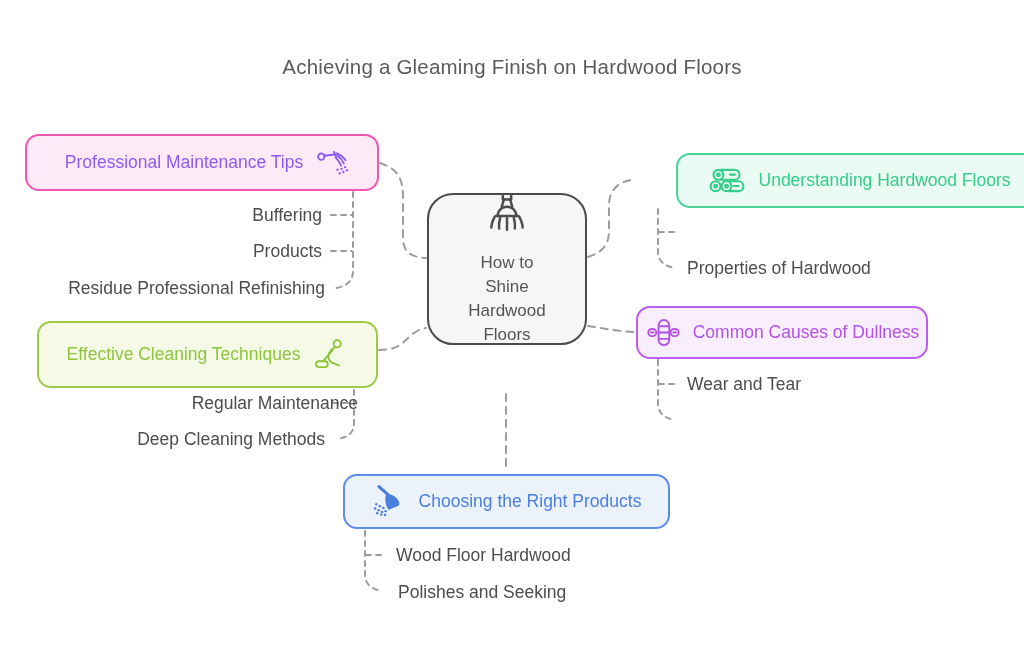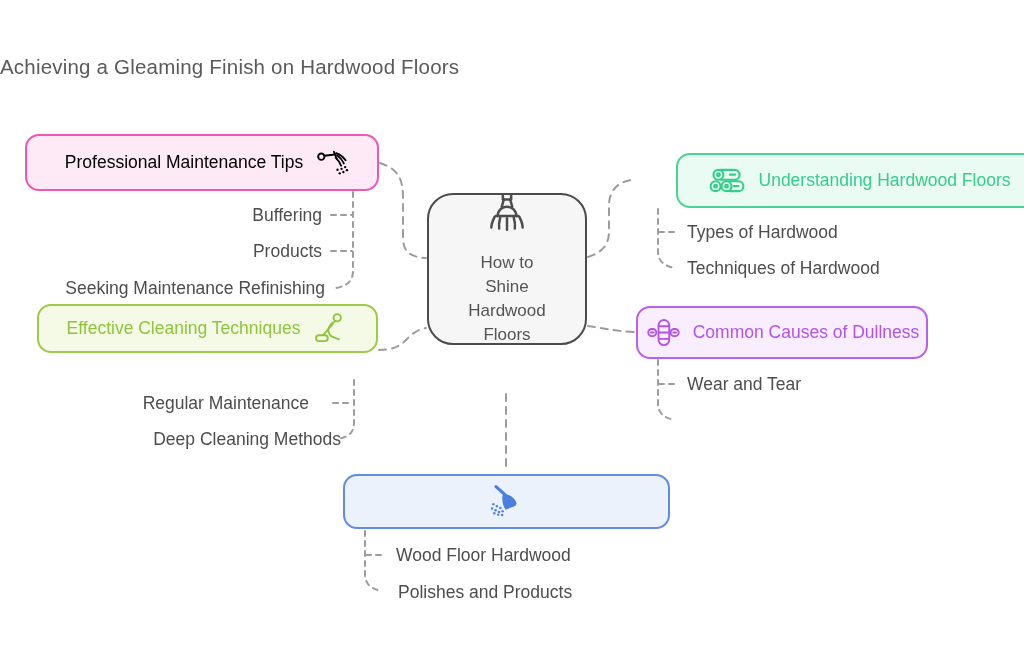--- a/index.html
+++ b/index.html
@@ -1,31 +1,31 @@
 <!DOCTYPE html>
 <html><head>
 <meta charset="utf-8">
 <style>
   html,body{margin:0;padding:0;background:#ffffff;}
   .canvas{
     position:relative;width:1024px;height:653px;background:#ffffff;overflow:hidden;
     font-family:"Liberation Sans", sans-serif;
   }
   .title{
-    position:absolute;top:55px;left:0;width:100%;
+    position:absolute;top:55px;left:0;width:100%;text-align:center;
     font-size:20.5px;font-weight:400;color:#595a5c;letter-spacing:.2px;
   }
   svg.connectors{position:absolute;left:0;top:0;width:1024px;height:653px;pointer-events:none;}
   .branch-box{
     position:absolute;display:flex;align-items:center;justify-content:center;
     gap:12px;border-radius:14px;border:2px solid;box-sizing:border-box;
     font-size:17.5px;font-weight:400;white-space:nowrap;
   }
   .branch-box .bicon{display:flex;align-items:center;}
-  .pink  {border-color:#ee58b2;background:#fdeaf6;color:#000000;padding-left:12px;}
+  .pink  {border-color:#ee58b2;background:#fdeaf6;color:#8b5cf6;padding-left:12px;}
   .lime  {border-color:#9bcb47;background:#f4fae6;color:#8fc43c;}
   .emerald{border-color:#49d395;background:#eafbf3;color:#35cd8a;margin-left:42px;}
   .purple{border-color:#bb5fee;background:#f8eefe;color:#b452e6;}
   .blue  {border-color:#5f8ce6;background:#ecf2fc;color:#4a7fe0;}
   .center-node{
     position:absolute;left:427px;top:193px;width:160px;height:152px;
     border:2.5px solid #4b4b4b;border-radius:26px;background:#f6f6f6;box-sizing:border-box;
     display:flex;flex-direction:column;align-items:center;justify-content:center;gap:10px;
   }
   .center-label{
@@ -99,21 +99,21 @@
             <circle cx="29.5" cy="24.5" r="1.3"></circle>
           <circle cx="33.5" cy="22.5" r="1.3"></circle>
             <circle cx="27.5" cy="29.5" r="1.3"></circle>
           <circle cx="31.5" cy="28" r="1.3"></circle>
             <circle cx="35.5" cy="26" r="1.3"></circle>
         </g>
       </svg>
     </span>
   </div>
 
-  <div class="branch-box lime" style="left:37px;top:304px;width:341px;height:49px">
+  <div class="branch-box lime" style="left:37px;top:321px;width:341px;height:67px">
     <span>Effective Cleaning Techniques</span>
     <span class="bicon">
       <svg width="36" height="36" viewBox="0 0 40 40" fill="none" stroke="currentColor" stroke-width="2.1" stroke-linecap="round" stroke-linejoin="round">
         <circle cx="28" cy="7.5" r="4"></circle>
         <path d="M25.5 11.5 C 20 14 18.5 17.5 18 21.5"></path>
         <path d="M23 14.5 L 12.5 26.5"></path>
         <path d="M18 21.5 C 18.5 26 21 28.5 25 29.5 L 30 31.5"></path>
         <rect x="4.5" y="27" width="13" height="6.5" rx="3.2"></rect>
       </svg>
     </span>
@@ -161,30 +161,30 @@
         <circle cx="13" cy="27.5" r="1.4"></circle>
           <circle cx="3.5" cy="28" r="1.4"></circle>
         <circle cx="7.5" cy="30" r="1.4"></circle>
           <circle cx="11.5" cy="32" r="1.4"></circle>
         <circle cx="15.5" cy="31" r="1.4"></circle>
           <circle cx="6" cy="33.5" r="1.4"></circle>
         <circle cx="10.5" cy="35" r="1.4"></circle>
           <circle cx="15" cy="35.5" r="1.4"></circle>
       </svg>
     </span>
+    <span>Choosing the Right Products</span>
   </div>
 
   <div class="sub r" style="top:203px;right:702px">Buffering</div>
   <div class="sub r" style="top:239px;right:702px">Products</div>
-  <div class="sub r" style="top:276px;right:699px">Seeking Maintenance Refinishing</div>
+  <div class="sub r" style="top:276px;right:699px">Residue Professional Refinishing</div>
 
-  <div class="sub r" style="top:391px;right:715px">Regular Maintenance</div>
-  <div class="sub r" style="top:427px;right:683px">Deep Cleaning Methods</div>
+  <div class="sub r" style="top:391px;right:666px">Regular Maintenance</div>
+  <div class="sub r" style="top:427px;right:699px">Deep Cleaning Methods</div>
 
-  <div class="sub" style="top:220px;left:687px">Types of Hardwood</div>
-  <div class="sub" style="top:256px;left:687px">Techniques of Hardwood</div>
+  <div class="sub" style="top:256px;left:687px">Properties of Hardwood</div>
 
   <div class="sub" style="top:372px;left:687px">Wear and Tear</div>
 
   <div class="sub" style="top:543px;left:396px">Wood Floor Hardwood</div>
-  <div class="sub" style="top:580px;left:398px">Polishes and Products</div>
+  <div class="sub" style="top:580px;left:398px">Polishes and Seeking</div>
 
 </div>
 
 </body></html>

